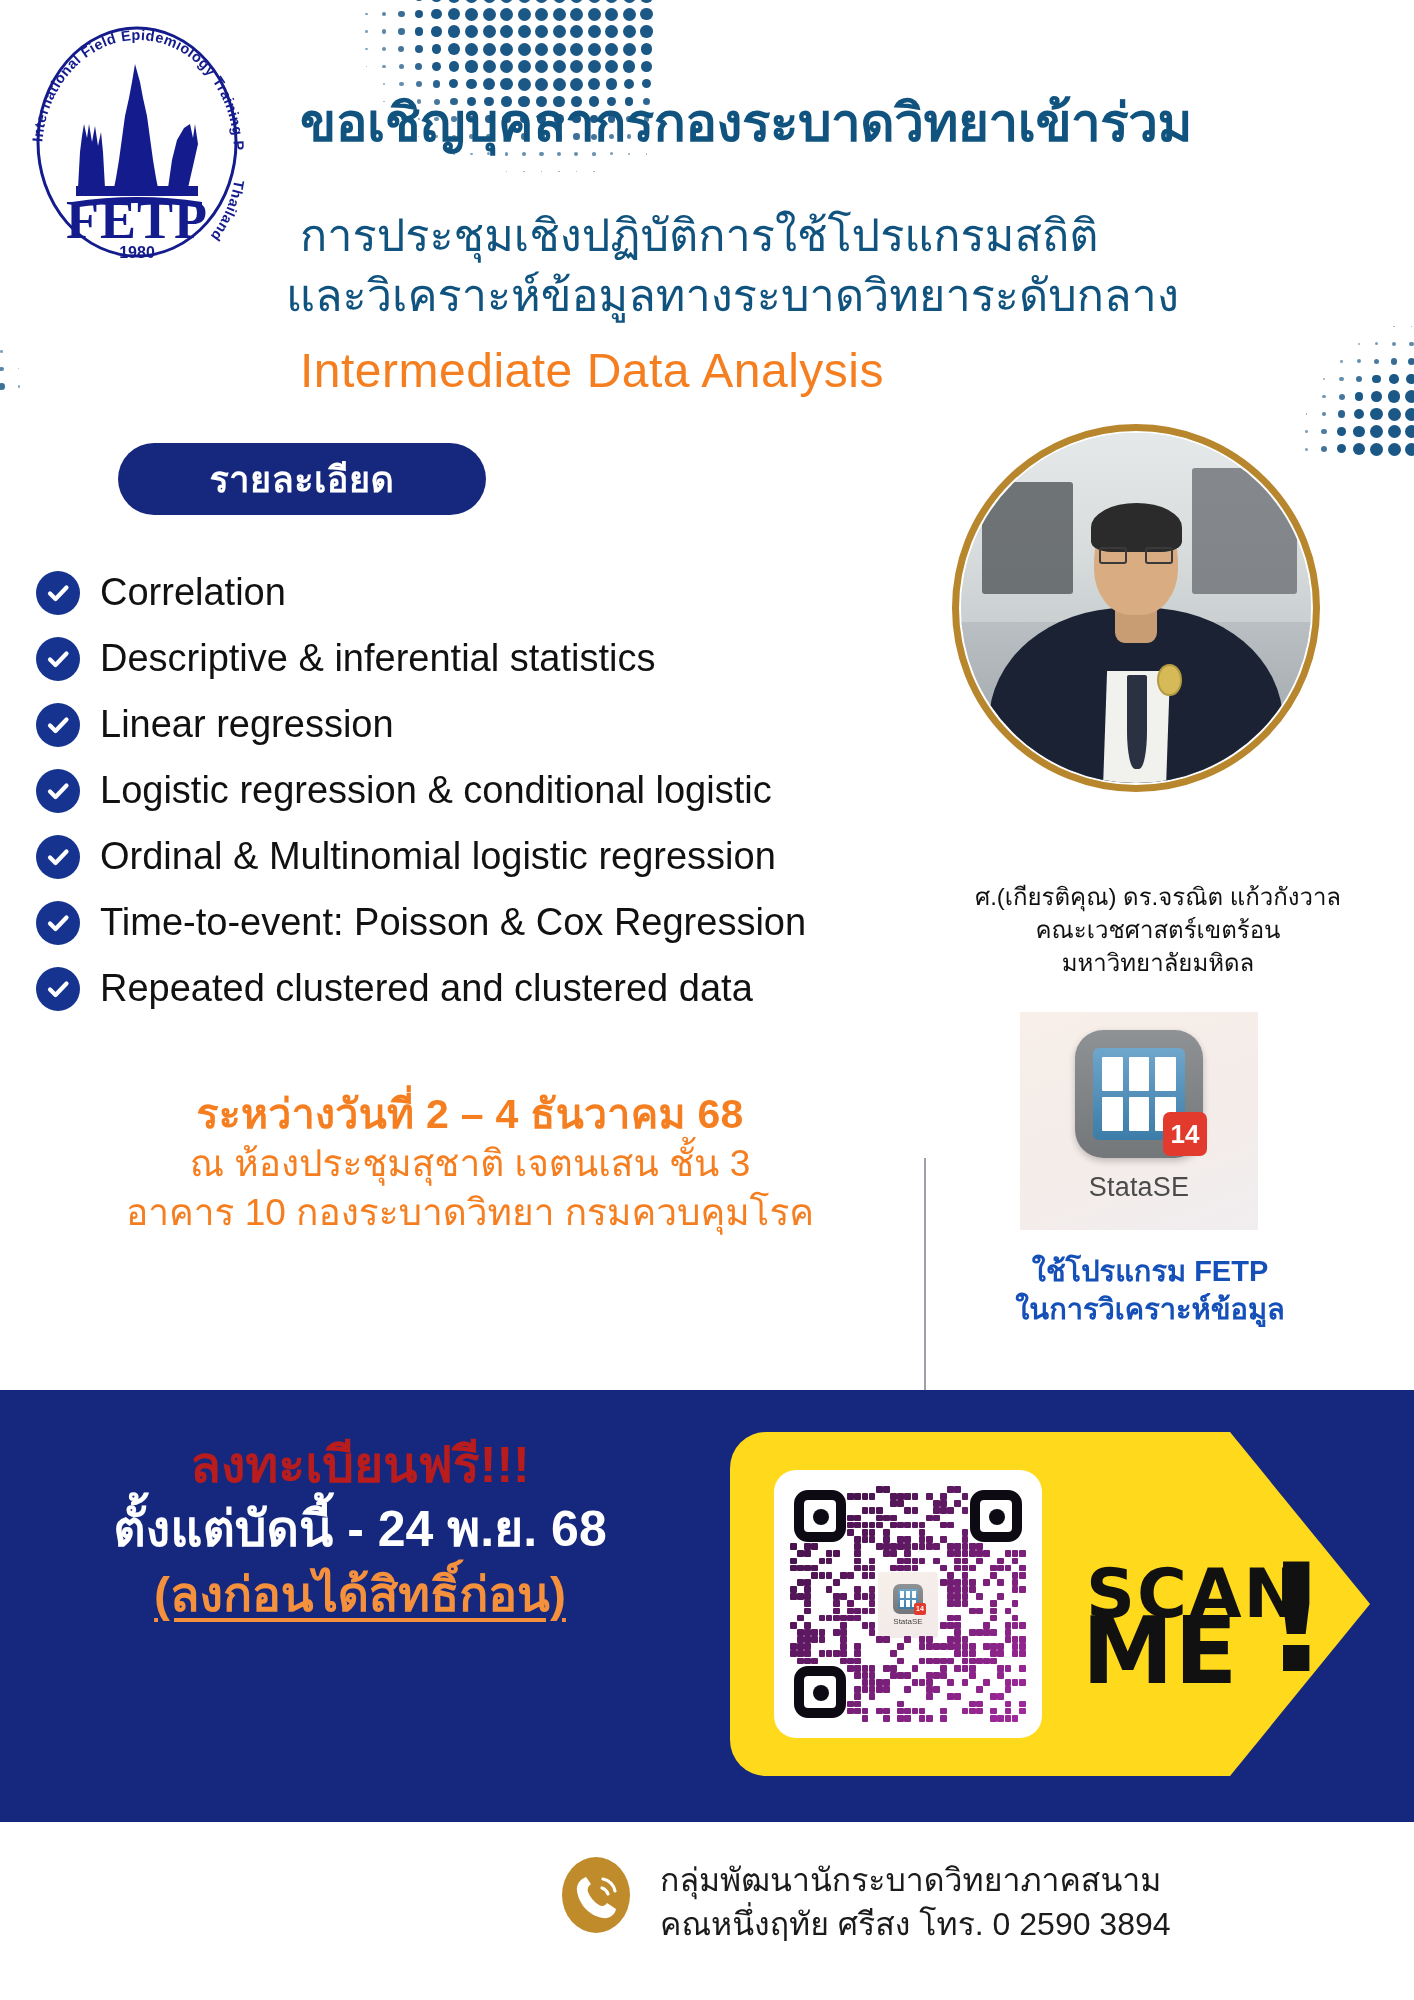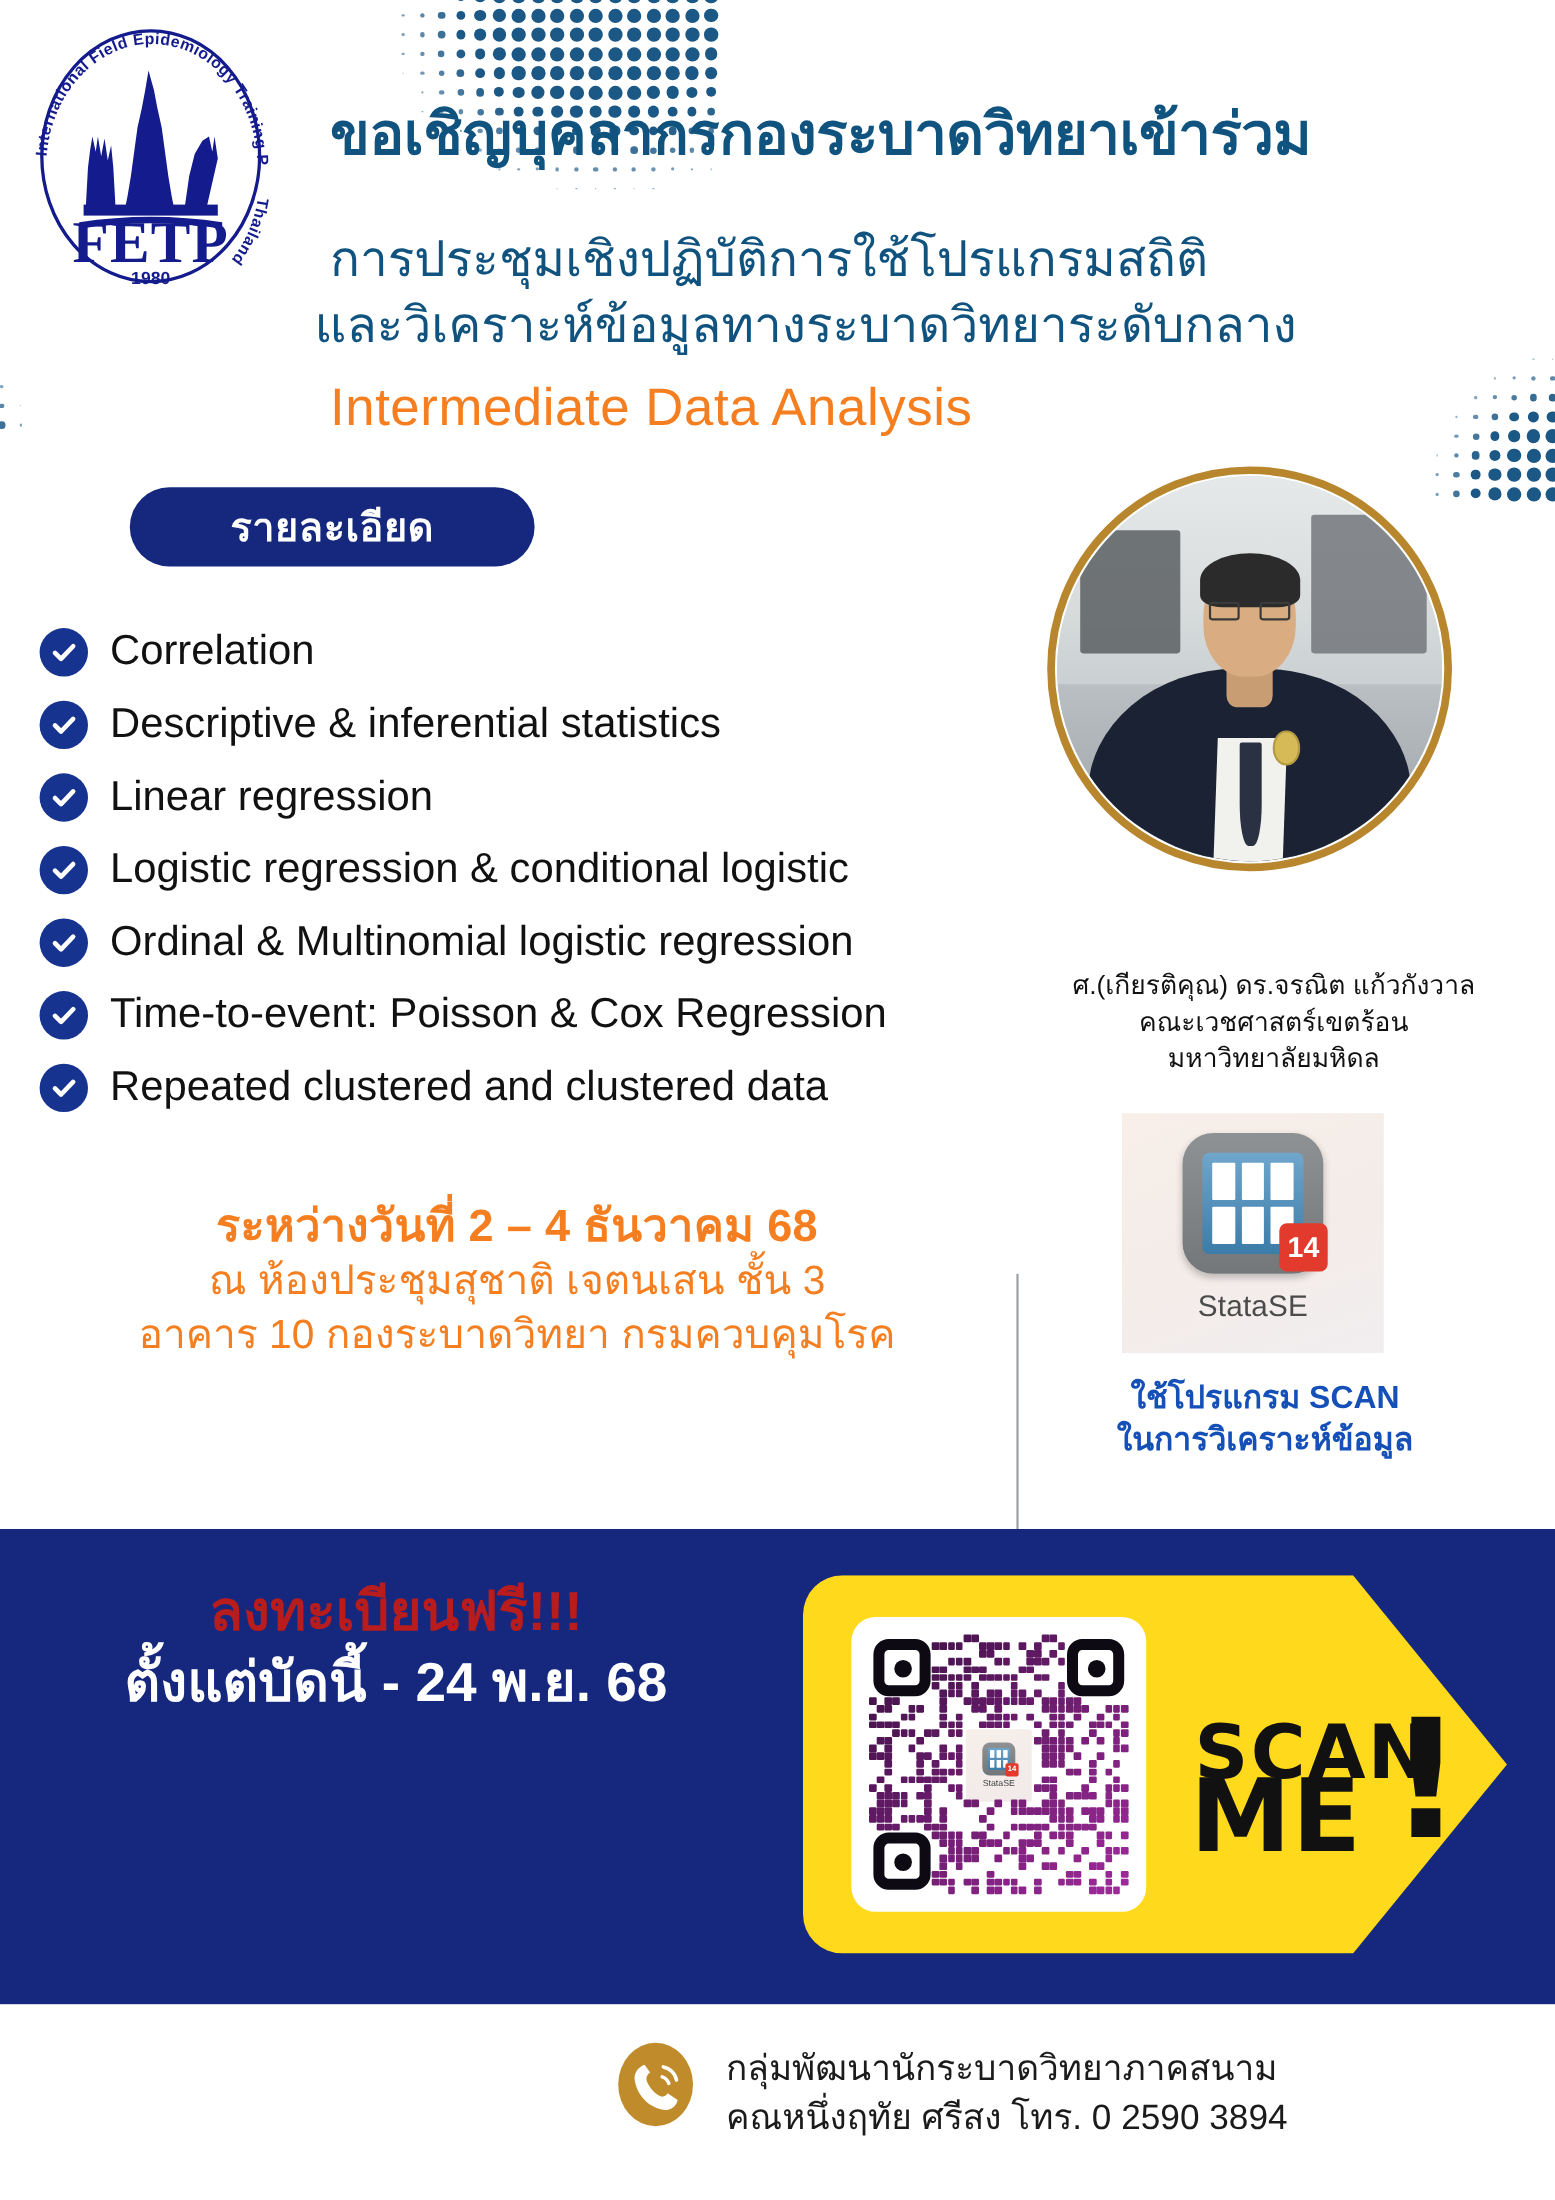--- a/index.html
+++ b/index.html
@@ -845,28 +845,29 @@
           <i></i>
           <i></i>
           <i></i>
           <i></i>
       </div>
       <div class="stata-badge">14</div>
     </div>
     <div class="stata-name">StataSE</div>
   </div>
   <div class="stata-caption">
-    <div>ใช้โปรแกรม SCAN</div>
+    <div>ใช้โปรแกรม FETP</div>
     <div>ในการวิเคราะห์ข้อมูล</div>
   </div>
 
   <div class="reg-band"></div>
   <div class="reg-text">
     <div class="reg-l1">ลงทะเบียนฟรี!!!</div>
     <div class="reg-l2">ตั้งแต่บัดนี้ -  24 พ.ย. 68</div>
+    <div class="reg-l4">(ลงก่อนได้สิทธิ์ก่อน)</div>
   </div>
 
   <div class="scan-tag">
     <svg class="scan-shape" viewBox="0 0 640 344" preserveAspectRatio="none" xmlns="http://www.w3.org/2000/svg">
       <path d="M36 0 H500 L640 172 L500 344 H36 A36 36 0 0 1 0 308 V36 A36 36 0 0 1 36 0 Z" fill="#ffd91c"></path>
     </svg>
     <div class="qr-card">
       <div class="qr-grid" id="qr-grid">
         <div class="qr-eye" style="left:4px; top:4px;"></div>
         <div class="qr-eye" style="right:4px; top:4px;"></div>

